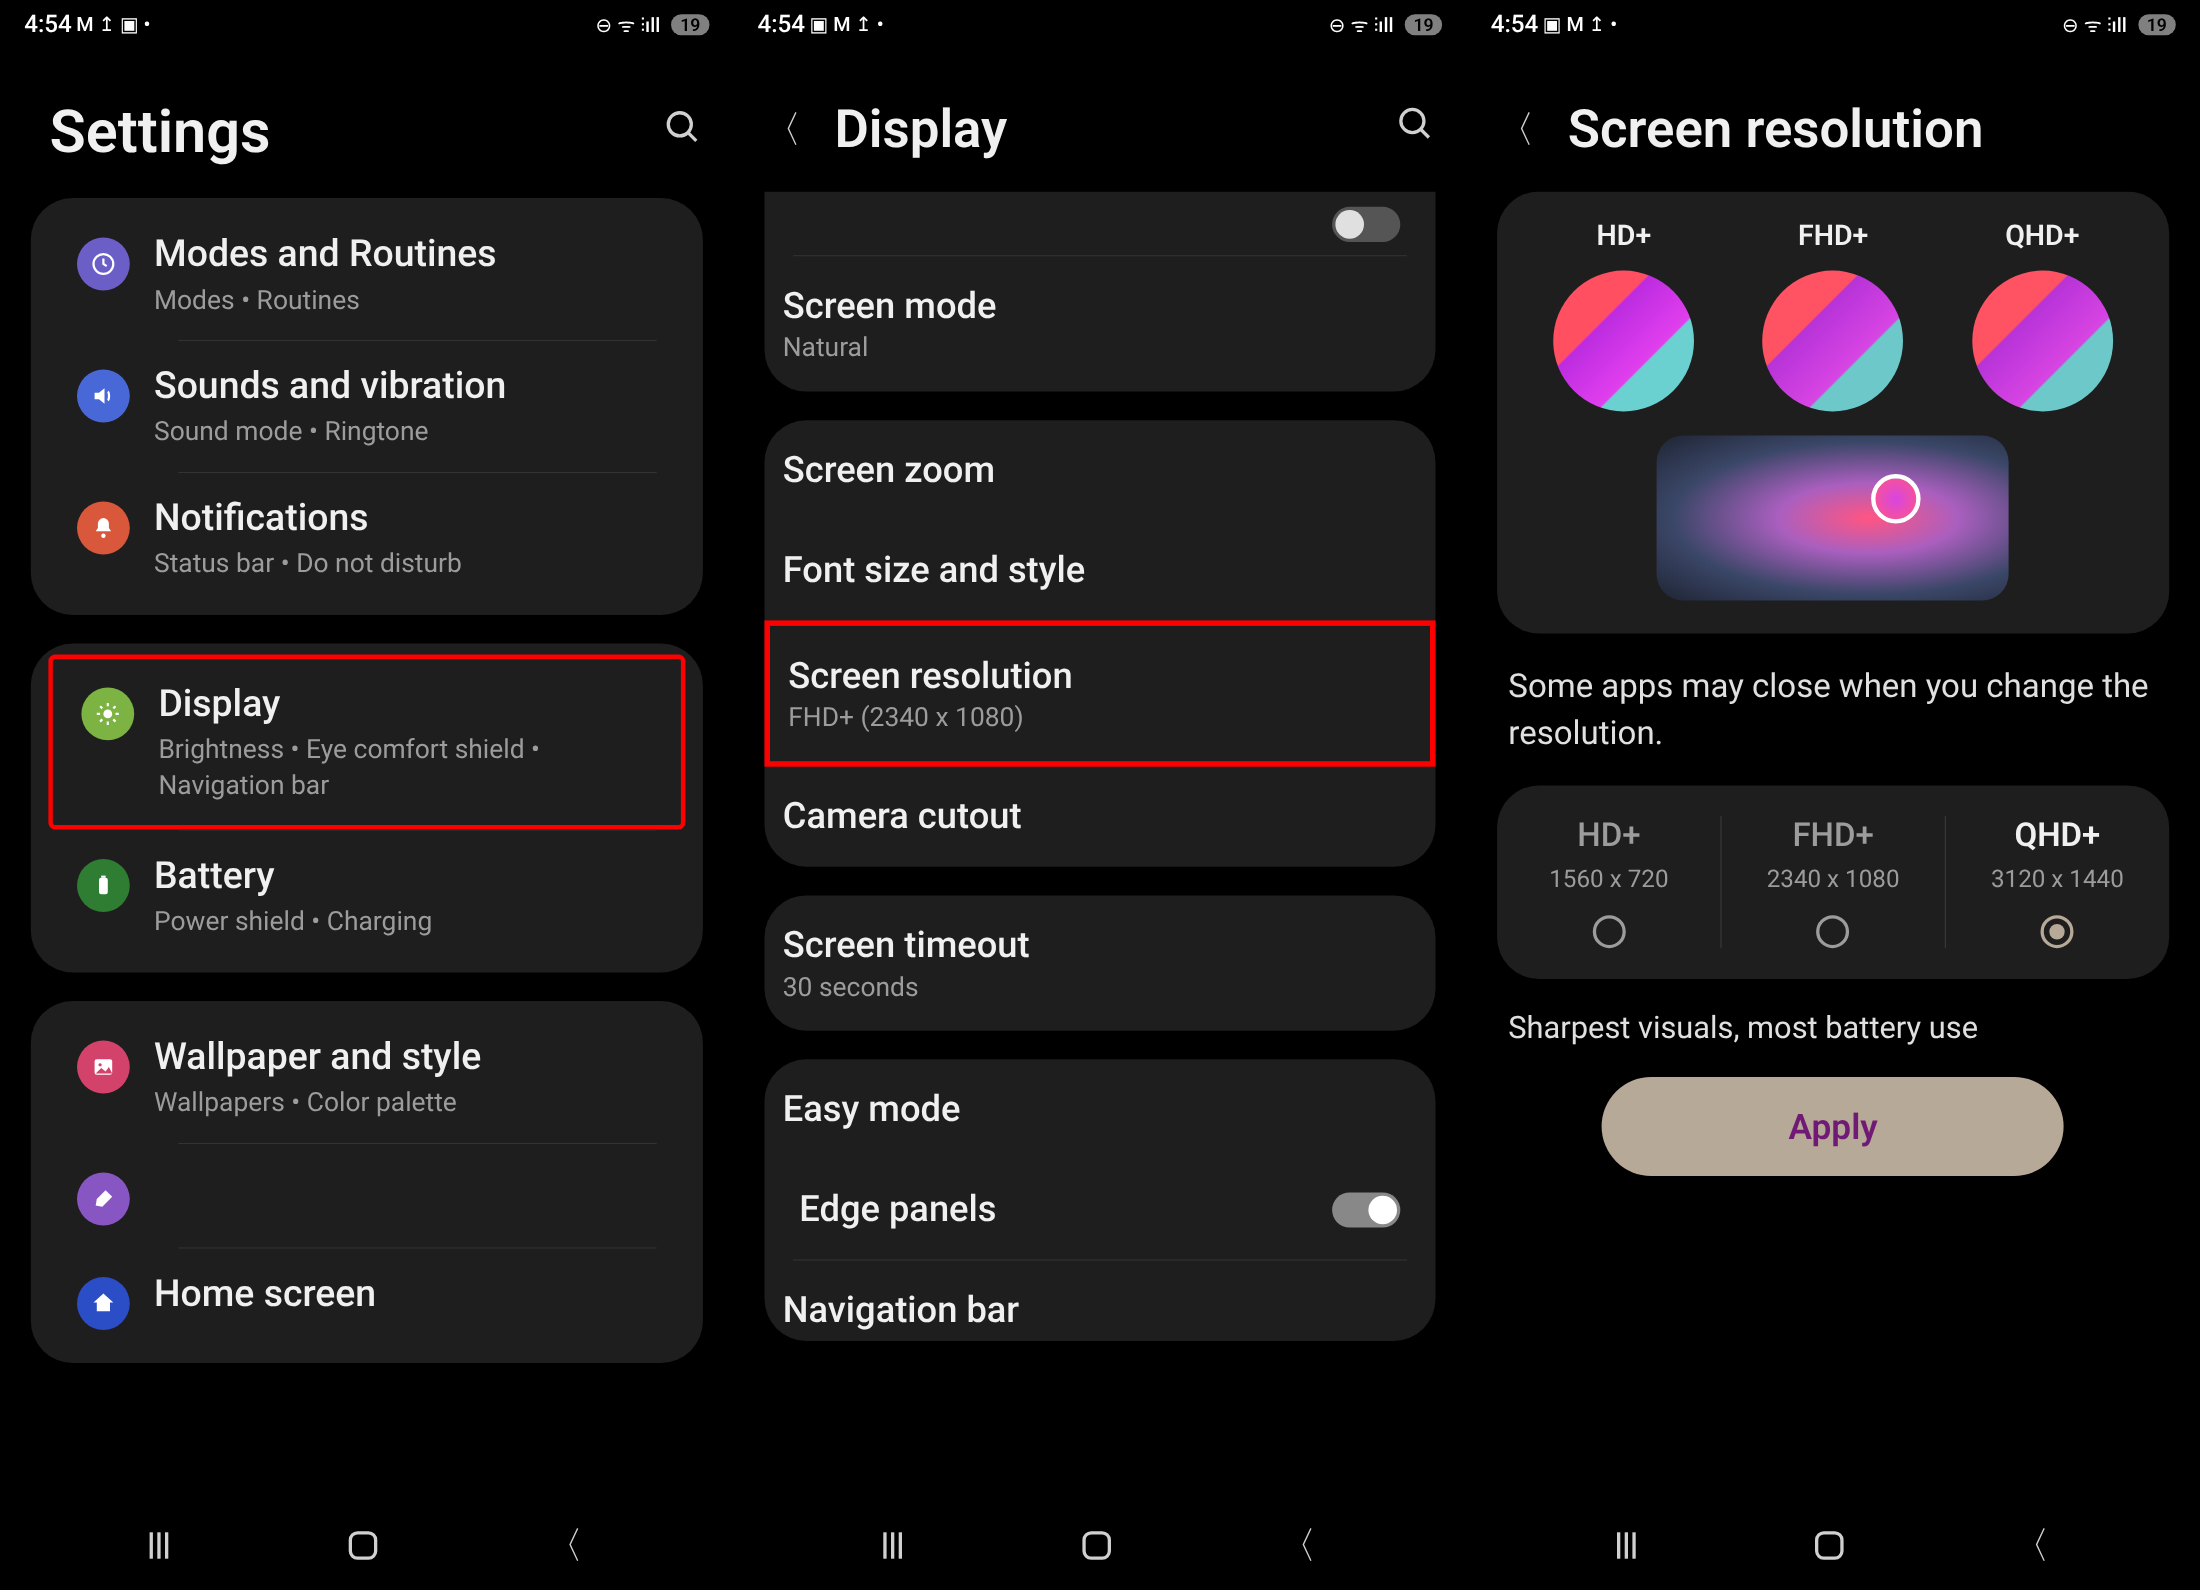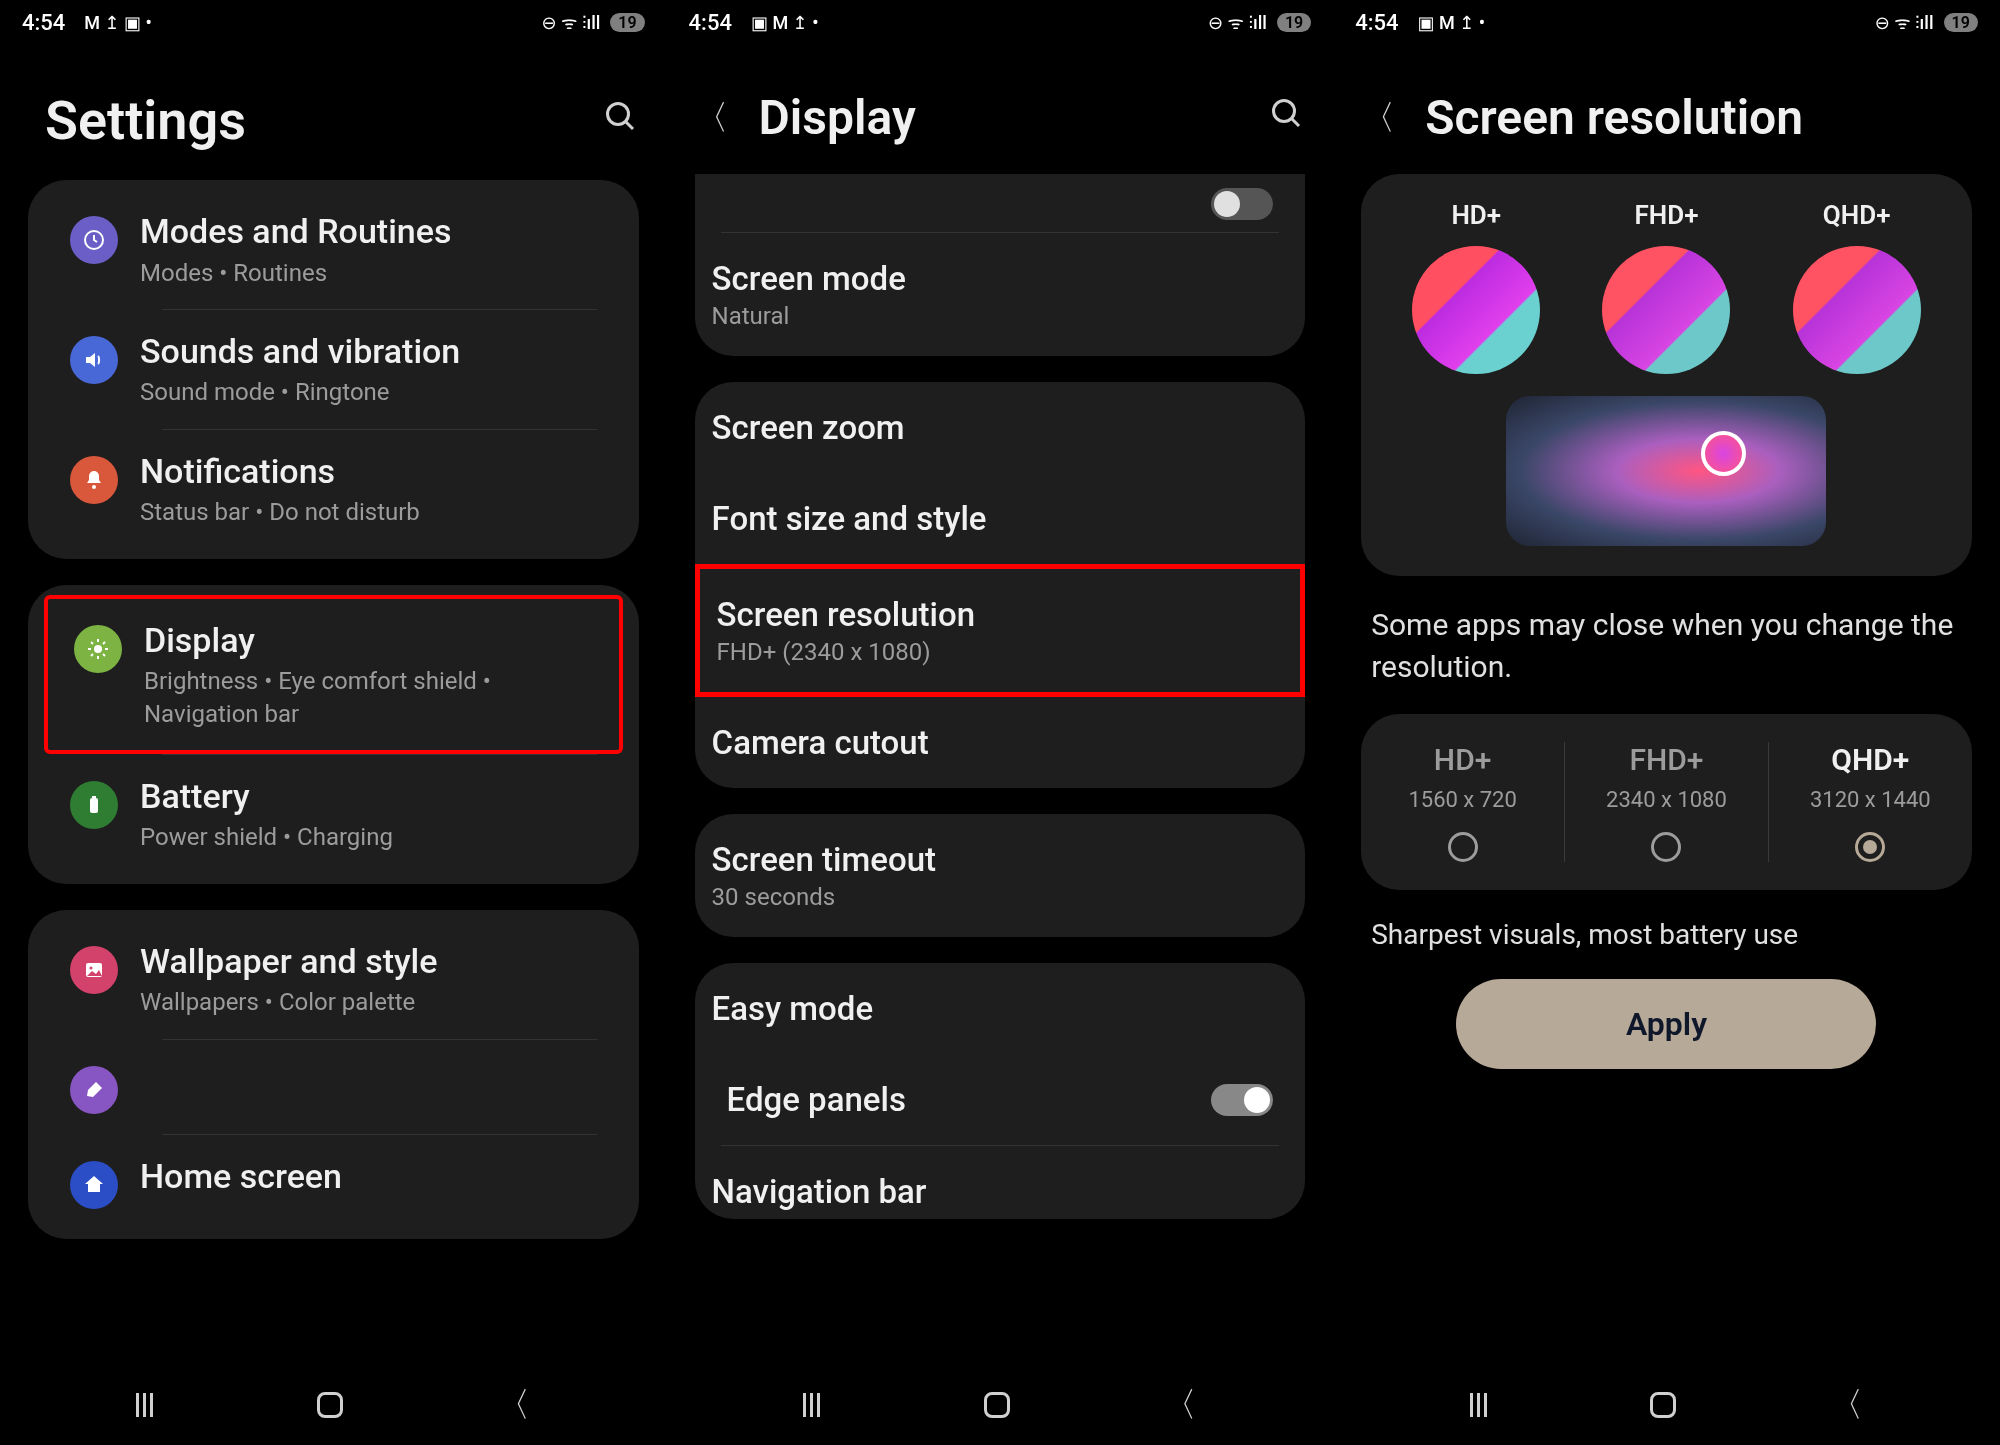--- a/index.html
+++ b/index.html
@@ -22,21 +22,21 @@
   .status-bar {
     height: 44px;
     display: flex;
     justify-content: space-between;
     align-items: center;
     padding: 0 22px;
     font-size: 22px;
     font-weight: 500;
     color: #fff;
   }
-  .status-left { display: flex; align-items: center; gap: 19px; }
+  .status-left { display: flex; align-items: center; gap: 4px; }
   .status-right { display: flex; align-items: center; gap: 10px; }
   .status-icons { display: flex; gap: 6px; font-size: 18px; }
   .battery-pill {
     background: #808080;
     border-radius: 10px;
     padding: 0 8px;
     font-size: 16px;
     color: #000;
     font-weight: 600;
   }
@@ -171,21 +171,21 @@
   .res-opt-dim { font-size: 22px; color: #9c9c9c; }
   .res-opt-name.selected { color: #f0f0f0; font-weight: 600; }
   .radio {
     width: 30px; height: 30px; border: 3px solid #9c9c9c; border-radius: 50%;
     margin-top: 10px;
   }
   .radio.selected { border-color: #b7a998; display: flex; align-items: center; justify-content: center; }
   .radio.selected::after { content:''; width: 14px; height: 14px; background:#b7a998; border-radius: 50%; }
   .desc-text { font-size: 28px; color: #e0e0e0; margin: 28px 10px; }
   .apply-btn {
-    width: 420px; margin: 0 auto 0; background: #b7a998; color: #0f172a;
+    width: 420px; margin: 0 auto 0; background: #b7a998; color: #701a75;
     border-radius: 48px; padding: 26px 0; text-align: center;
     font-size: 32px; font-weight: 600;
   }
   .nav-bar {
     height: 80px;
     display: flex;
     justify-content: space-around;
     align-items: center;
     padding: 0 60px;
   }

